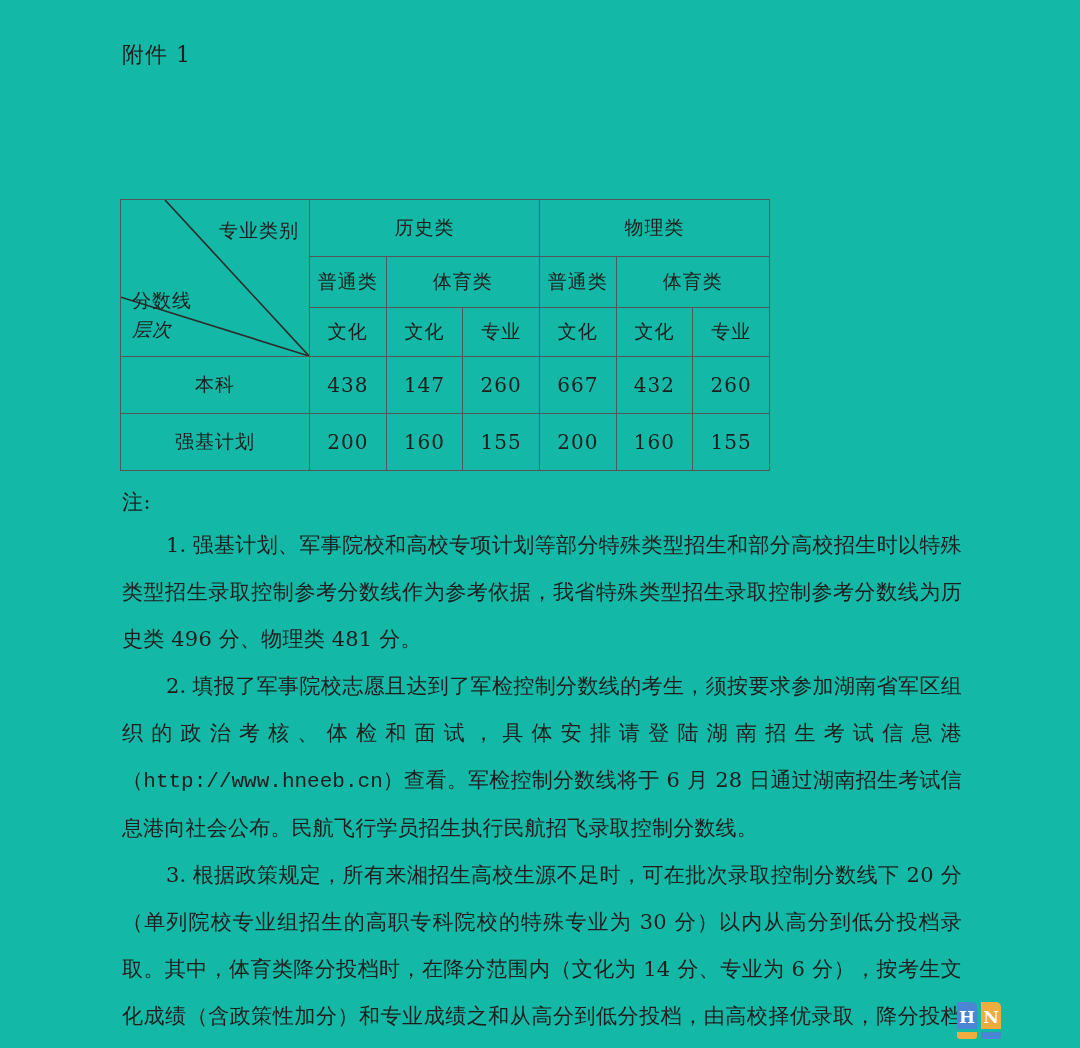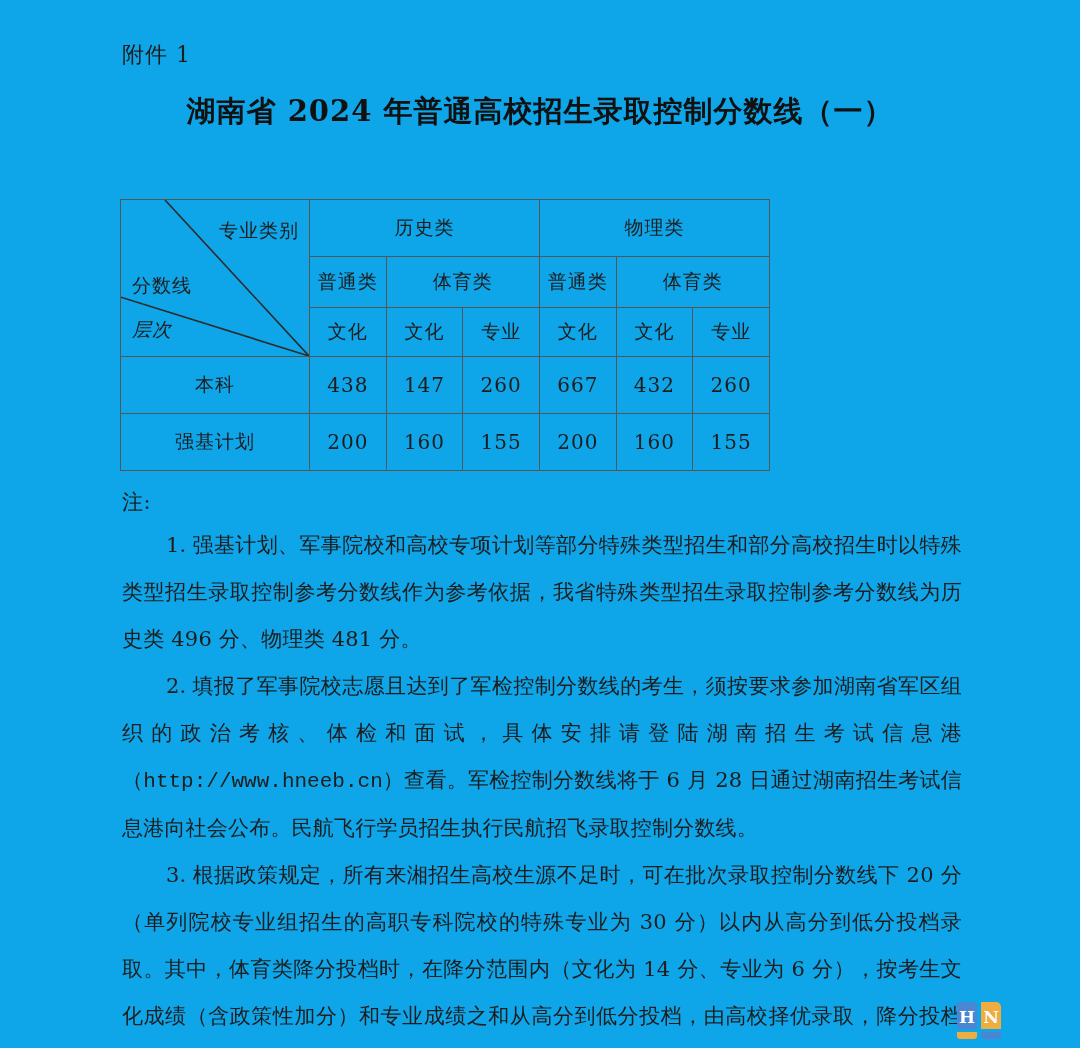--- a/index.html
+++ b/index.html
@@ -9,21 +9,21 @@
     background: #ffffff;
   }
   body {
     font-family: "DejaVu Serif", "Liberation Serif", serif;
     color: #222222;
   }
   #page {
     position: relative;
     width: 1080px;
     height: 1048px;
-    background: #0ea5e9;
+    background: #14b8a6;
     overflow: hidden;
   }
 
   
   .attachment-label {
     position: absolute;
     left: 122px;
     top: 40px;
     font-size: 22px;
     letter-spacing: 1px;
@@ -77,21 +77,21 @@
     display: block;
   }
   .corner-lbl {
     position: absolute;
     white-space: nowrap;
     font-size: 19px;
     letter-spacing: 1px;
     color: #1d1d1d;
   }
   .corner-lbl.major  { right: 10px;  top: 18px; }
-  .corner-lbl.score  { left: 11px;   top: 73px; }
+  .corner-lbl.score  { left: 11px;   top: 88px; }
   .corner-lbl.level  { left: 11px;   top: 117px; font-style: italic; }
 
   .h-group   { height: 56px; }
   .h-sub     { height: 50px; }
   .h-kind    { height: 48px; }
   .h-data    { height: 56px; }
 
   .row-head-cell { width: 188px; }
   .col-c1 { width: 104px; }
   .col-c2 { width: 95px;  }
@@ -140,21 +140,20 @@
     height: 42px;
   }
 </style>
 </head>
 <body>
 
 <div id="page">
 
   <div class="attachment-label">附件 1</div>
 
-  <div class="doc-title">湖南省 2024 年普通高校招生录取控制分数线（一）</div>
 
   <table class="score-table">
     <tbody>
       <tr>
         <td class="corner-cell" rowspan="3">
           <svg class="corner-svg" viewBox="0 0 188 154" preserveAspectRatio="none">
             <line x1="44" y1="0" x2="188" y2="154" stroke="#2b2b2b" stroke-width="1.6"></line>
             <line x1="0" y1="96" x2="188" y2="154" stroke="#2b2b2b" stroke-width="1.6"></line>
           </svg>
           <span class="corner-lbl major">专业类别</span>

